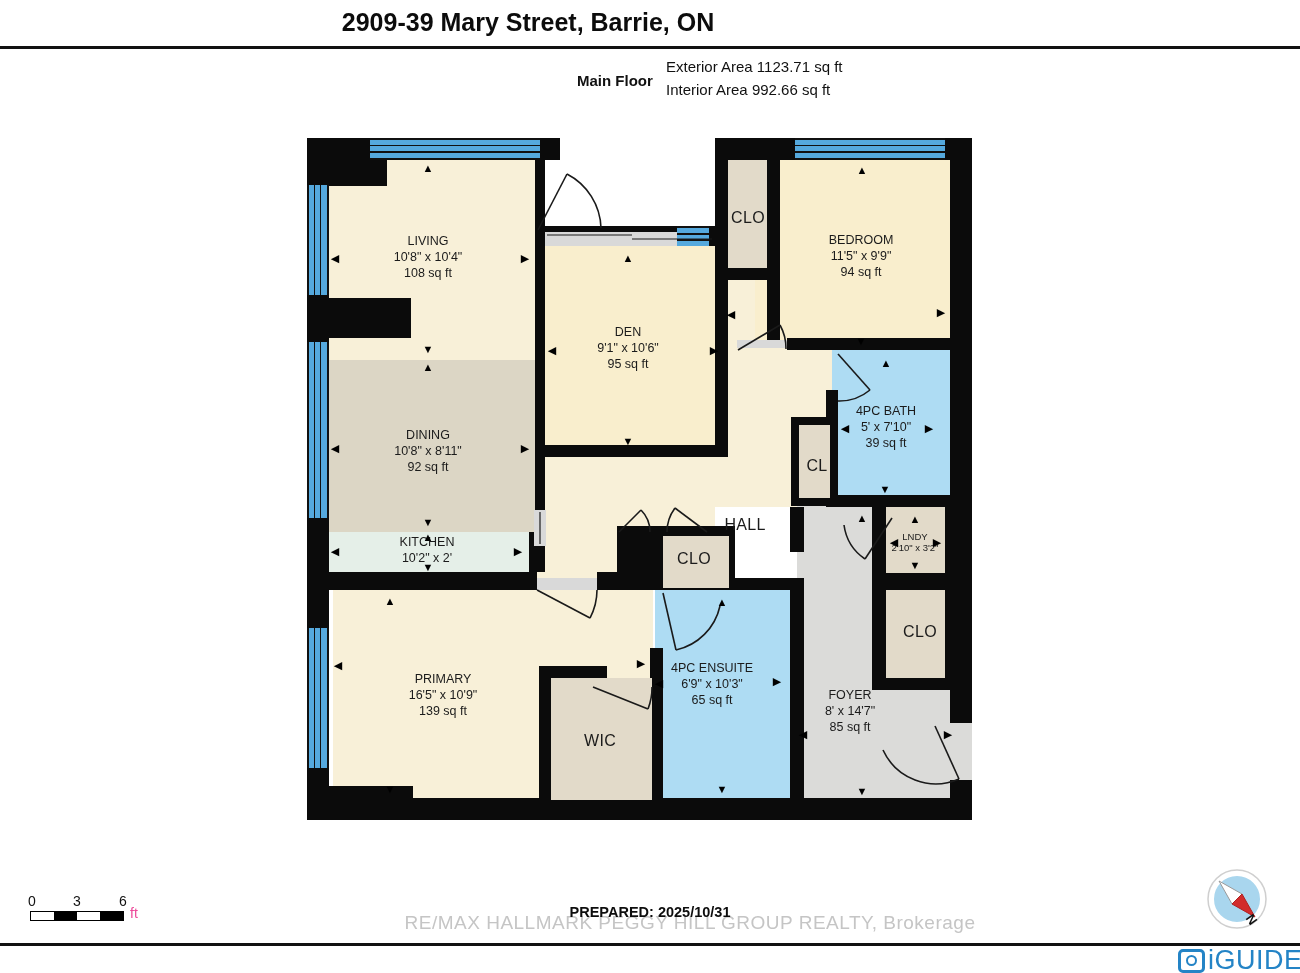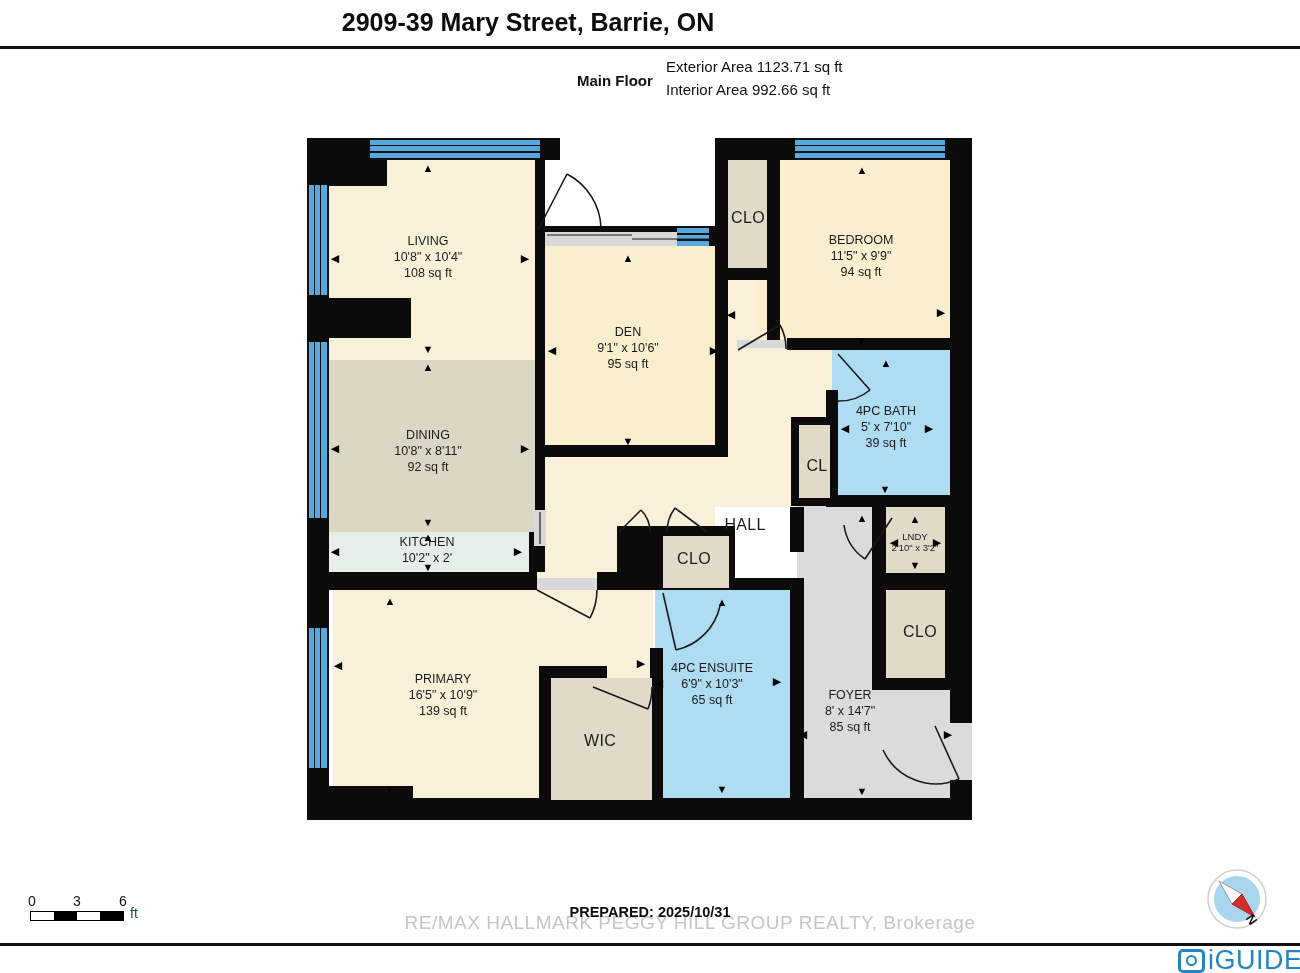--- a/index.html
+++ b/index.html
@@ -18,21 +18,21 @@
   .winV{position:absolute;width:22px;background:linear-gradient(to right,#111 0 1.5px,#55a9de 1.5px 7px,#111 7px 8.5px,#55a9de 8.5px 13px,#111 13px 14.5px,#55a9de 14.5px 20.5px,#111 20.5px 22px);}
   .rlabel{position:absolute;transform:translate(-50%,-50%);text-align:center;font-size:12.5px;
     color:#1b1b1b;line-height:1.26;white-space:nowrap;}
   .rlabel.sm{font-size:16px;letter-spacing:.3px;}
   .rlabel.xs{font-size:9.5px;line-height:1.2;}
   .arr{position:absolute;transform:translate(-50%,-50%);font-size:11px;color:#000;line-height:1;}
   
   .scale-num{font-size:14px;color:#111;transform:translateX(-50%);}
   #scalebar{left:30px;top:911px;width:92px;height:8px;border:1px solid #000;
     background:linear-gradient(to right,#fff 0 25%,#000 25% 50%,#fff 50% 75%,#000 75% 100%);}
-  #scale-unit{left:130px;top:905px;font-size:14px;color:#14532d;}
+  #scale-unit{left:130px;top:905px;font-size:14px;color:#ec4899;}
   #watermark{left:650px;top:912px;transform:translateX(-50%);font-size:19px;color:#c5c5c5;
     white-space:nowrap;text-shadow:0 0 2px #fff,0 0 1px #fff;letter-spacing:.5px;margin-left:40px;}
   #prepared{left:650px;top:904px;transform:translateX(-50%);font-size:14.5px;font-weight:600;color:#0d0d0d;white-space:nowrap;}
   #ftr-rule{left:0;top:943px;width:1300px;height:3px;background:#111;}
   #footnote{left:8px;top:951px;font-size:13.2px;color:#000;}
   #logo{left:1178px;top:945px;display:flex;align-items:center;color:#2484c6;}
   #logo .glyph{width:21px;height:18px;border:3px solid #2484c6;border-radius:5px;position:relative;margin-right:3px;}
   #logo .glyph .dot{position:absolute;left:5px;top:3px;width:7px;height:7px;border:2.5px solid #2484c6;border-radius:50%;}
   #logo .word{font-size:27px;letter-spacing:.5px;}
   #compass{left:1206px;top:868px;width:62px;height:62px;}

